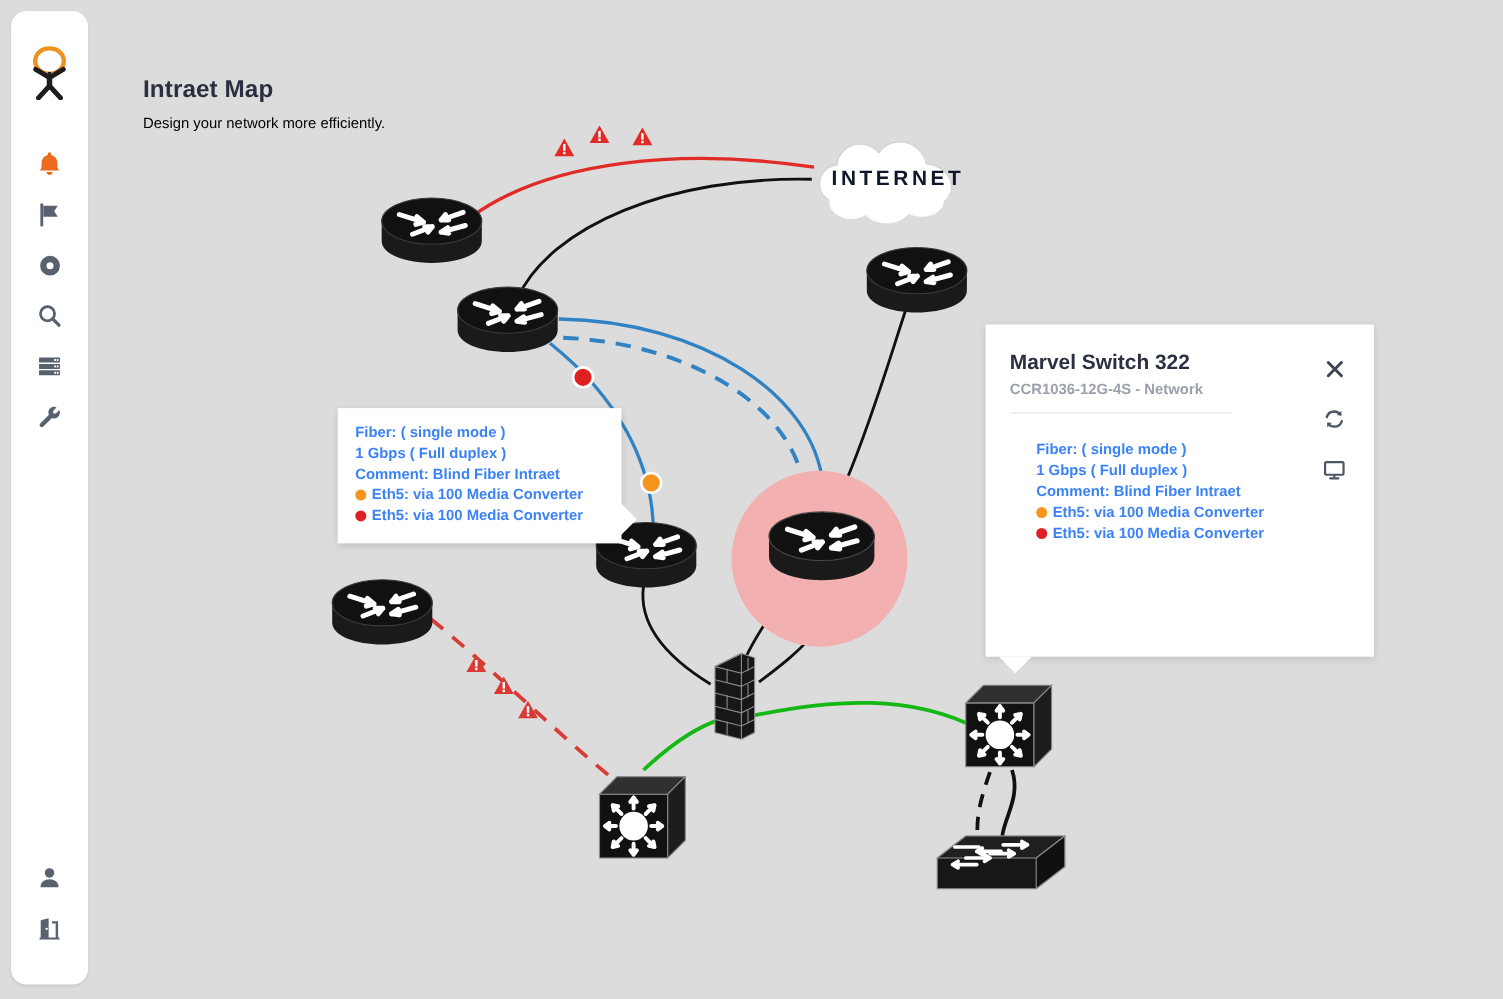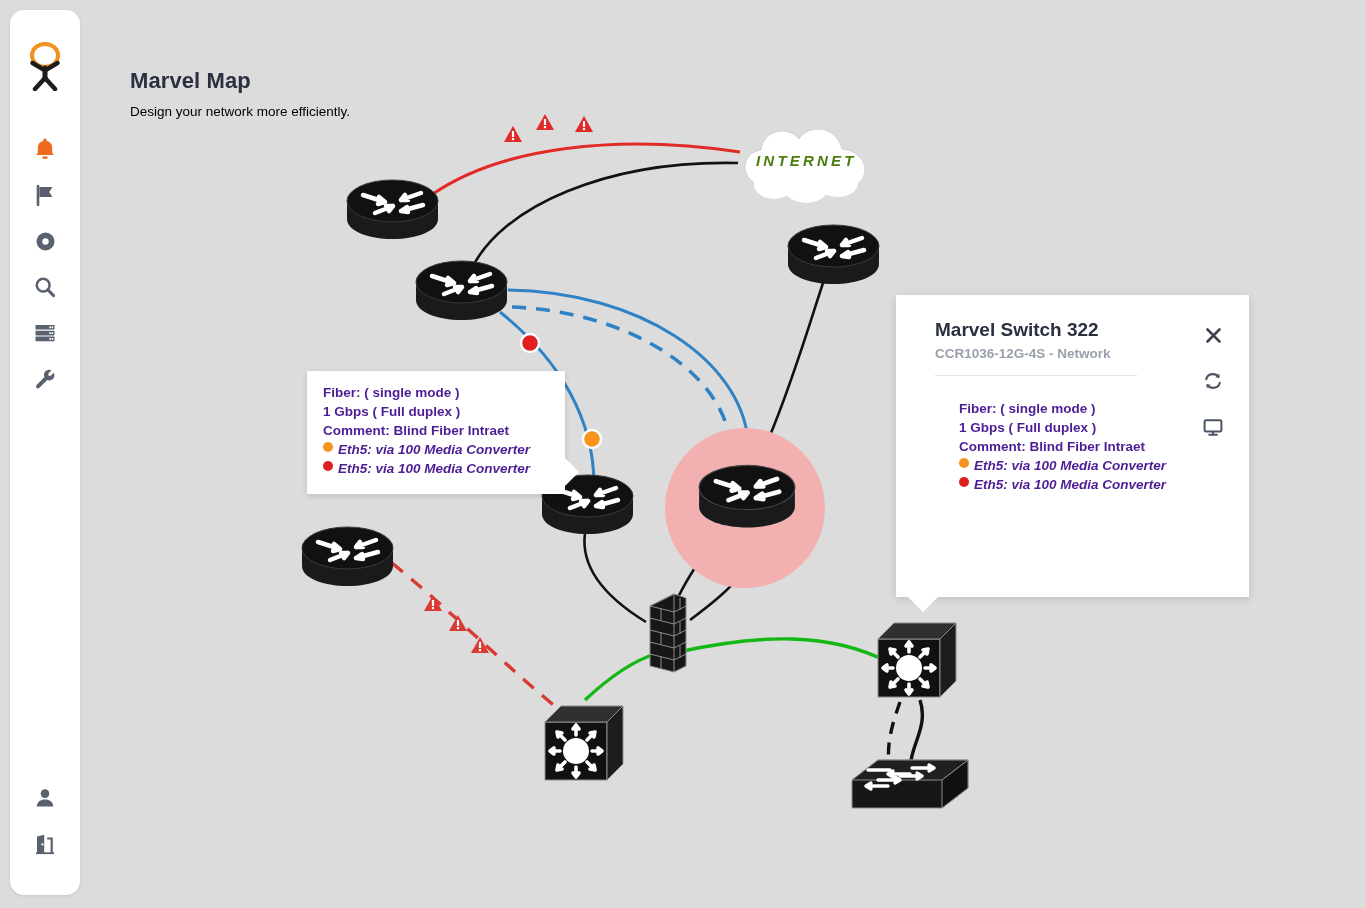--- a/index.html
+++ b/index.html
@@ -66,25 +66,24 @@
 
   .highlight-ring {
     position: absolute;
     border-radius: 50%;
     background: #f3b0b1;
   }
 
   
   .cloud-label {
     position: absolute;
-    font-size: 15px;
+    font-size: 19px;
     font-weight: bold;
     letter-spacing: 3.2px;
-    color: #4d7c0f;
-    font-style: italic;
+    color: #0f172a;
   }
 
   
   .tooltip {
     position: absolute;
     left: 307px; top: 371px;
     width: 258px;
     background: #ffffff;
     box-shadow: 0 2px 6px rgba(0,0,0,0.13);
     padding: 14px 16px 14px 16px;
@@ -93,40 +92,40 @@
   .tooltip .tail {
     position: absolute;
     right: -14px; top: 86px;
     width: 0; height: 0;
     border-top: 15px solid transparent;
     border-bottom: 15px solid transparent;
     border-left: 15px solid #ffffff;
   }
   .info-line {
     font-size: 13.5px;
-    color: #4c1d95;
+    color: #3b82f6;
     font-weight: bold;
     margin-bottom: 4px;
     white-space: nowrap;
   }
-  .info-line.bullet { display: flex; align-items: flex-start; font-style: italic; }
+  .info-line.bullet { display: flex; align-items: center; }
   .dot {
     width: 10px; height: 10px; border-radius: 50%;
     margin-right: 5px; flex: 0 0 auto;
   }
 
   
   .panel {
     position: absolute;
     left: 896px; top: 295px;
     width: 353px; height: 302px;
     background: #ffffff;
     box-shadow: 0 2px 8px rgba(0,0,0,0.14);
     box-sizing: border-box;
-    padding: 24px 26px 0 39px;
+    padding: 24px 26px 0 22px;
   }
   .panel .tail-down {
     position: absolute;
     left: 12px; bottom: -15px;
     width: 0; height: 0;
     border-left: 15px solid transparent;
     border-right: 15px solid transparent;
     border-top: 15px solid #ffffff;
   }
   .panel-title {
@@ -234,21 +233,21 @@
           <path d="M3 3.6 L10.2 1.8 L10.2 20 L3 20 Z" fill="#59606e"></path>
           <circle cx="8.4" cy="11.4" r="1.1" fill="#ffffff"></circle>
           <path d="M13.2 4.4 L18.8 4.4 L18.8 20 L16.6 20 L16.6 6.6 L13.2 6.6 Z" fill="#59606e"></path>
           <rect x="2" y="19.3" width="18" height="1.8" fill="#59606e"></rect>
         </svg>
       </div>
     </div>
   </div>
 
   <div class="page-header">
-    <div class="page-title">Marvel Map</div>
+    <div class="page-title">Intraet Map</div>
     <div class="page-sub">Design your network more efficiently.</div>
   </div>
 
   <div class="canvas">
     <svg width="1366" height="908">
 
       <path d="M470 272 C500 205 610 160 738 163" fill="none" stroke="#111111" stroke-width="2.6"></path>
 
       <path d="M828 268 C800 350 770 470 700 560 C684 584 676 600 672 612" fill="none" stroke="#111111" stroke-width="2.6"></path>
 

